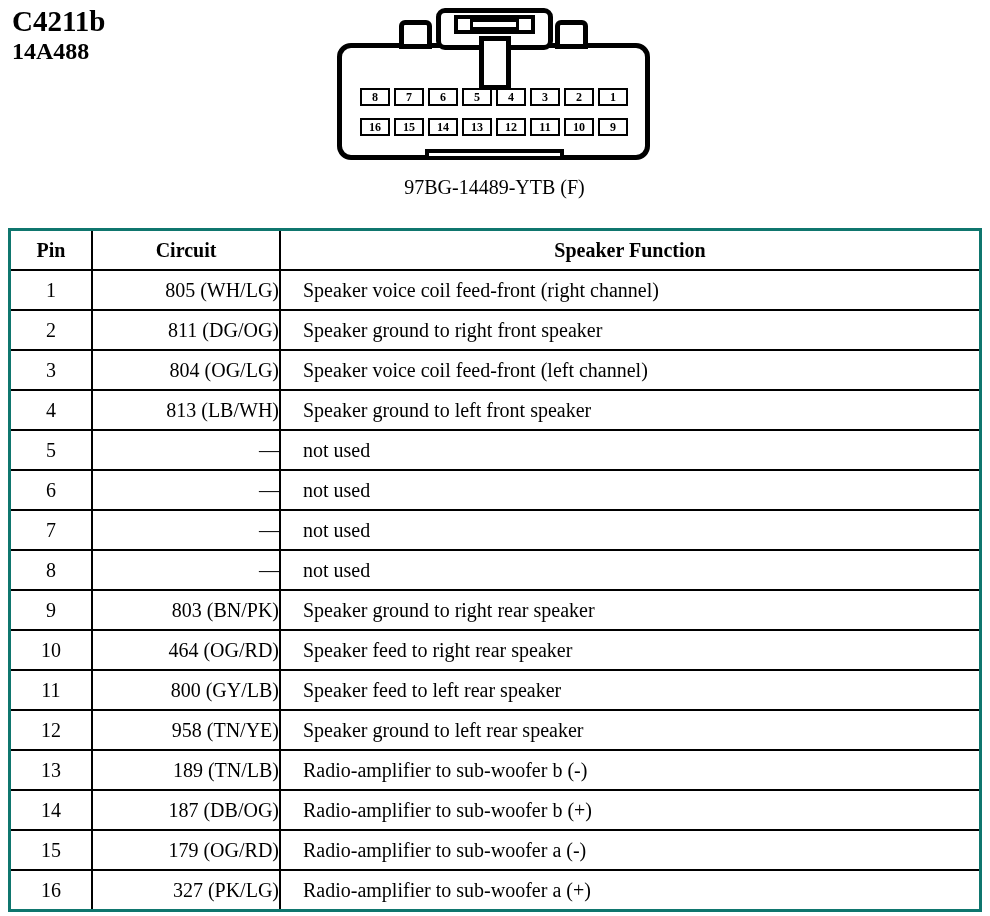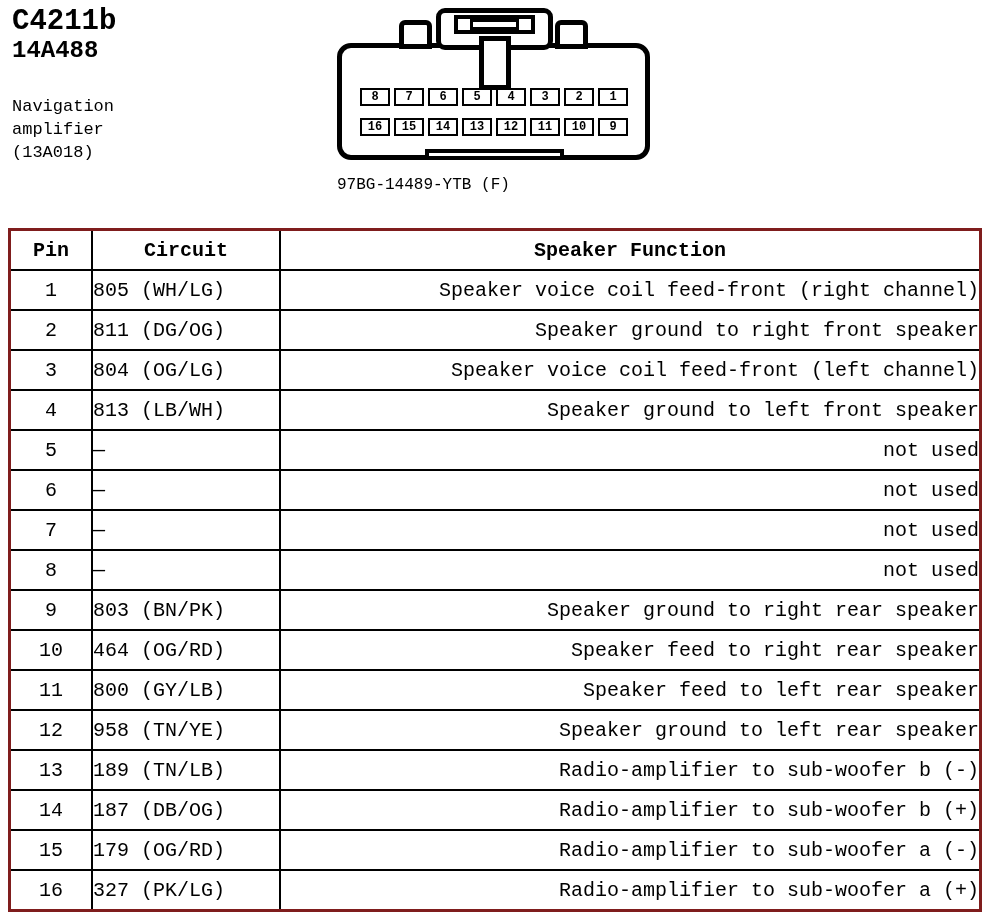--- a/index.html
+++ b/index.html
@@ -1,19 +1,19 @@
 <!DOCTYPE html>
 <html><head>
 <meta charset="utf-8">
 <style>
   html, body { margin:0; padding:0; background:#ffffff; }
   .page {
     position:relative; width:990px; height:916px;
     background:#ffffff; color:#000000;
-    font-family:Liberation Mono, monospace;
+    font-family:Liberation Serif, serif;
     overflow:hidden;
   }
 
   
   .header-block { position:absolute; left:12px; top:6px; }
   .connector-id { font-size:29px; font-weight:bold; line-height:1.1; }
   .part-number  { font-size:24px; font-weight:bold; line-height:1.1; }
   .component-name {
     font-size:17px; margin-top:32px; line-height:1.35;
     white-space:pre-line;
@@ -57,49 +57,46 @@
   .pin-row { position:absolute; left:23px; display:flex; gap:4px; z-index:6; }
   .pin-row-top    { top:82px; }
   .pin-row-bottom { top:112px; }
   .pin-box {
     width:30px; height:18px; border:2px solid #000; box-sizing:border-box;
     background:#fff; font-size:12px; font-weight:bold;
     display:flex; align-items:center; justify-content:center;
   }
   .connector-label {
     position:absolute; left:0; top:170px; width:315px;
-    text-align:left; font-size:16px;
+    text-align:center; font-size:20px;
   }
 
   
   .pin-table {
     position:absolute; left:8px; top:228px; width:974px;
     border-collapse:collapse; table-layout:fixed;
-    border:3px solid #7f1d1d;
+    border:3px solid #0f766e;
   }
   .pin-table th, .pin-table td {
     border:2px solid #000; height:38px; font-size:20px;
     vertical-align:middle; padding:0; overflow:hidden; white-space:nowrap;
   }
   .pin-table th { font-weight:bold; text-align:center; }
   .col-pin      { width:80px;  text-align:center; }
-  .col-circuit  { width:186px; text-align:left; }
-  .col-function { text-align:right; padding-left:22px !important; }
+  .col-circuit  { width:186px; text-align:right; }
+  .col-function { text-align:left; padding-left:22px !important; }
 </style>
 </head>
 <body>
 
 <div class="page">
 
   <div class="header-block">
     <div class="connector-id">C4211b</div>
     <div class="part-number">14A488</div>
-    <div class="component-name">Navigation
-amplifier
-(13A018)</div>
   </div>
 
   <div class="connector-figure">
     <div class="conn-latch-outer"></div>
     <div class="conn-ear conn-ear-left"></div>
     <div class="conn-ear conn-ear-right"></div>
     <div class="conn-body"></div>
     <div class="conn-post"></div>
     <div class="conn-latch-mid"></div>
     <div class="conn-latch-inner"></div>

